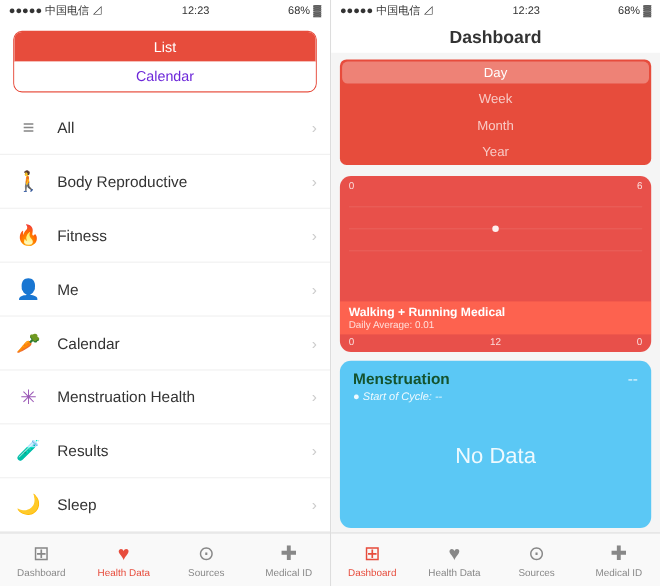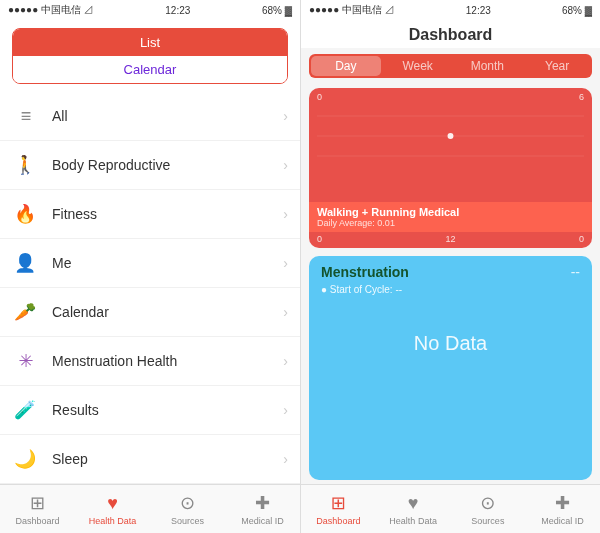--- a/index.html
+++ b/index.html
@@ -146,20 +146,21 @@
       padding: 6px 0 4px;
       background: #fff;
     }
 
     .time-segment {
       display: flex;
       margin: 6px 8px;
       border-radius: 6px;
       overflow: hidden;
       background: #e74c3c;
+      flex-direction: column;
     }
     .time-segment button {
       flex: 1;
       padding: 5px 0;
       border: none;
       background: transparent;
       font-size: 12px;
       color: rgba(255,255,255,0.7);
       cursor: pointer;
     }
@@ -228,20 +229,21 @@
       font-size: 14px;
       color: rgba(255,255,255,0.8);
     }
     .menstruation-sub {
       padding: 0 12px 8px;
       font-size: 10px;
       color: rgba(255,255,255,0.9);
       display: flex;
       align-items: center;
       gap: 4px;
+      font-style: italic;
     }
     .no-data-area {
       display: flex;
       align-items: center;
       justify-content: center;
       padding: 20px;
       font-size: 20px;
       font-weight: 300;
       color: rgba(255,255,255,0.9);
       height: 80px;

